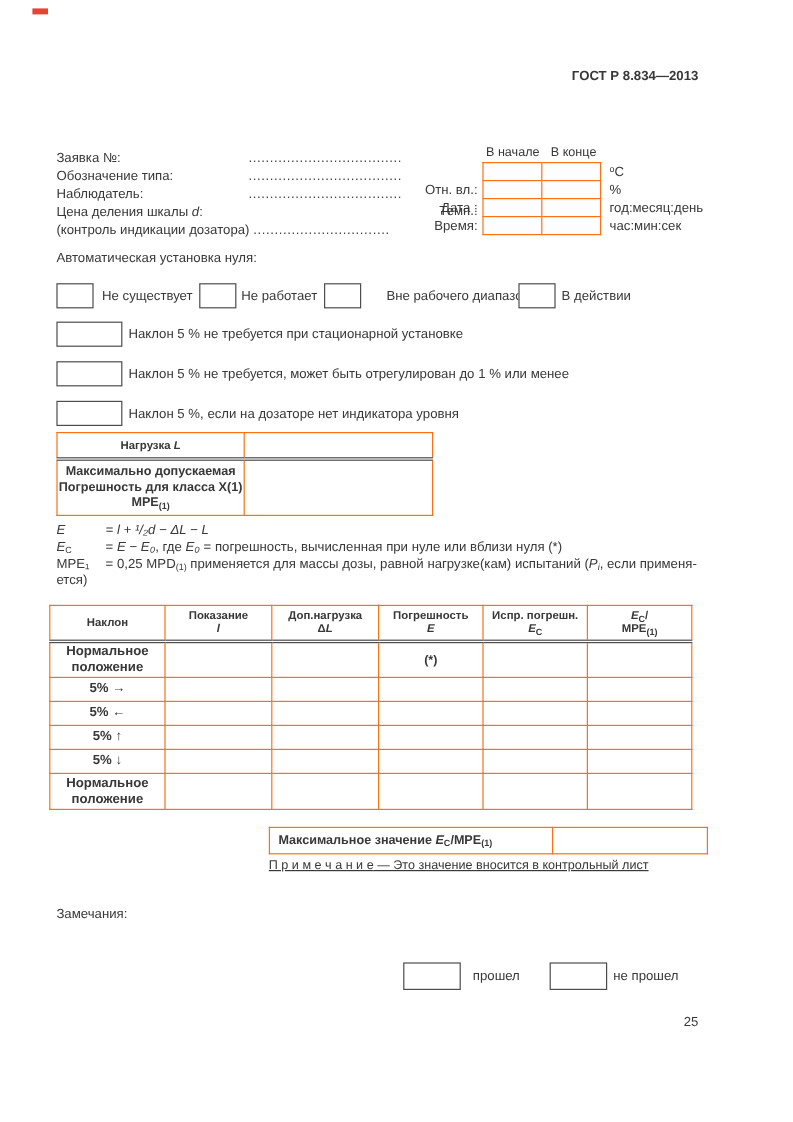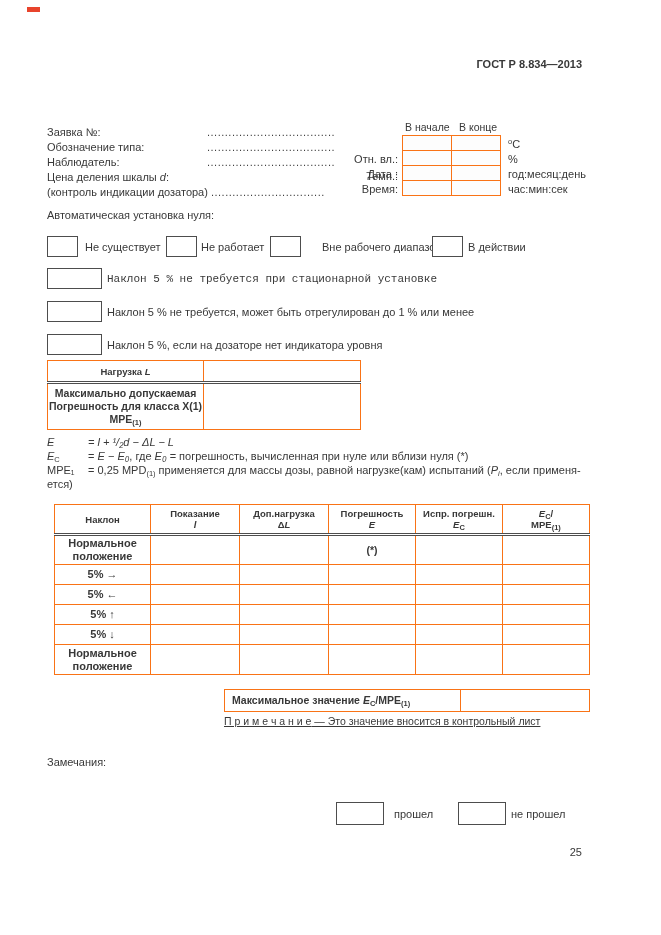--- a/index.html
+++ b/index.html
@@ -97,21 +97,21 @@
   <div class="cb" style="left:166px; top:236px; width:31px; height:21px;"></div>
   <div class="abs fs11" style="left:201px; top:241px;">Не работает</div>
 
   <div class="cb" style="left:270px; top:236px; width:31px; height:21px;"></div>
   <div class="abs fs11" style="left:322px; top:241px;">Вне рабочего диапазона</div>
 
   <div class="cb" style="left:432px; top:236px; width:31px; height:21px;"></div>
   <div class="abs fs11" style="left:468px; top:241px;">В действии</div>
 
   <div class="cb" style="left:47px; top:268px; width:55px; height:21px;"></div>
-  <div class="abs fs11" style="left:107px; top:273px;font-family:Liberation Mono, monospace;">Наклон 5 % не требуется при стационарной установке</div>
+  <div class="abs fs11" style="left:107px; top:273px;">Наклон 5 % не требуется при стационарной установке</div>
 
   <div class="cb" style="left:47px; top:301px; width:55px; height:21px;"></div>
   <div class="abs fs11" style="left:107px; top:306px;">Наклон 5 % не требуется, может быть отрегулирован до 1 % или менее</div>
 
   <div class="cb" style="left:47px; top:334px; width:55px; height:21px;"></div>
   <div class="abs fs11" style="left:107px; top:339px;">Наклон 5 %, если на дозаторе нет индикатора уровня</div>
 
   <table class="abs hdrdbl" style="left:47px; top:360px;">
     <tbody>
         <tr>
@@ -142,21 +142,21 @@
     </span>
   </div>
   <div class="abs fs11" style="left:47px; top:464px;">
     <span>MPE₁</span>
     <span class="abs" style="left:41px; top:0; white-space:nowrap;">
       <span>= 0,25 MPD</span><sub>(1)</sub><span> применяется для массы дозы, равной нагрузке(кам) испытаний (</span><i>P</i><sub><i>i</i></sub><span>, если применя-</span>
     </span>
   </div>
   <div class="abs fs11" style="left:47px; top:478px;">ется)</div>
 
-  <table class="abs hdrdbl tilt-table" style="left:54px; top:504px;">
+  <table class="abs hdrdbl tilt-table" style="left:41px; top:504px;">
     <colgroup>
       <col style="width:96px;">
         <col style="width:89px;">
         <col style="width:89px;">
       <col style="width:87px;">
         <col style="width:87px;">
         <col style="width:87px;">
     </colgroup>
     <tbody>
         <tr>

